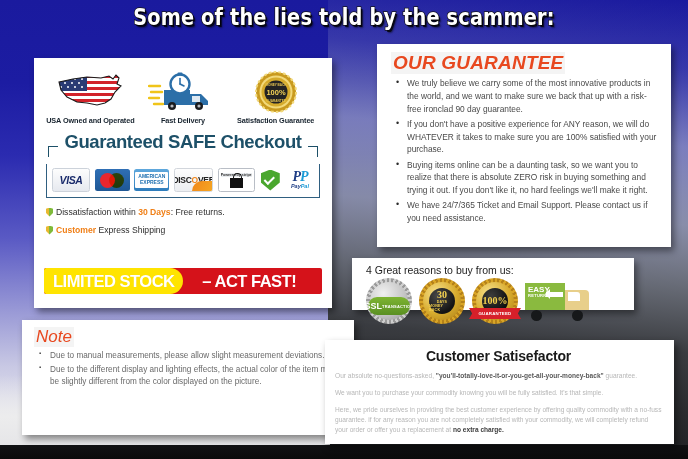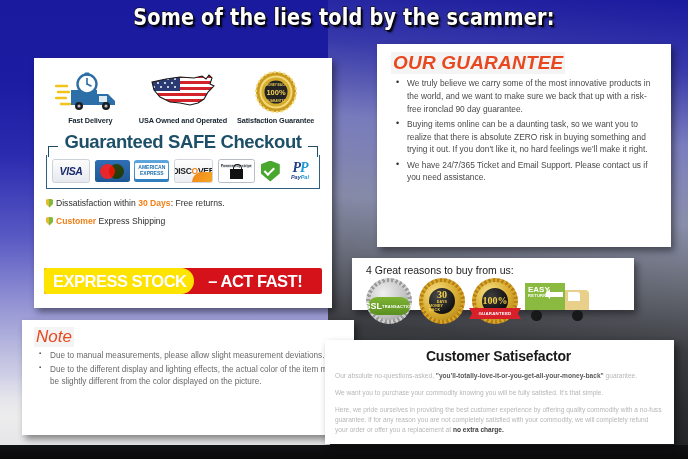--- a/index.html
+++ b/index.html
@@ -64,21 +64,21 @@
   .safe-wrap{margin-top:6px;padding:0 4px;}
   .safe-head{position:relative;text-align:center;}
   .safe-title{
     font-size:18.5px;font-weight:700;color:#1d5068;letter-spacing:-.4px;
     font-family:"Liberation Sans",sans-serif;
   }
   .brk{position:absolute;width:9px;height:10px;border-color:#1d5068;border-style:solid;}
   .brk-l{left:2px;bottom:-4px;border-width:1.6px 0 0 1.6px;}
   .brk-r{right:2px;bottom:-4px;border-width:1.6px 1.6px 0 0;}
   .pay-box{
-    margin-top:2px;border:1.6px solid #2f5f80;border-top:none;
+    margin-top:11px;border:1.6px solid #2f5f80;border-top:none;
     padding:4px 5px 5px;display:flex;justify-content:space-between;align-items:center;gap:3px;
   }
   .pay{height:22px;border-radius:2.5px;display:flex;align-items:center;justify-content:center;
        font-size:7px;font-weight:700;color:#fff;overflow:hidden;position:relative;flex:0 0 auto;}
   .pay-visa{width:36px;background:linear-gradient(180deg,#fdfdfd,#e6e9ef);border:1px solid #ccd2da;}
   .pay-visa b{color:#1a2b6b;font-style:italic;font-size:10.5px;letter-spacing:-.4px;}
   .pay-mc{width:35px;background:linear-gradient(180deg,#2f6fb5,#1e5795);}
   .pay-amex{width:35px;background:linear-gradient(180deg,#5fa8dd,#2d7cbc);}
   .pay-disc{width:37px;background:linear-gradient(180deg,#fdfdfd,#eceef1);border:1px solid #d2d6dc;}
   .pay-stripe{width:35px;background:#fff;border:1px solid #b9bec6;}
@@ -204,45 +204,20 @@
   <div class="bg-bl-light"></div>
   <div class="bg-bottomstrip"></div>
 
   <div id="title-bar">
     <span id="page-title">Some of the lies told by the scammer:</span>
   </div>
 
   <div class="panel shadow" id="promo-card">
 
     <div class="trust-row">
-      <div class="trust-item">
-        <div class="trust-art">
-          <svg width="70" height="40" viewBox="0 0 70 40">
-            <g stroke="#f0c419" stroke-width="2.4" stroke-linecap="round">
-              <line x1="1" y1="14" x2="12" y2="14"></line>
-                <line x1="3" y1="20" x2="14" y2="20"></line>
-              <line x1="1" y1="26" x2="11" y2="26"></line>
-                <line x1="6" y1="32" x2="15" y2="32"></line>
-            </g>
-            <rect x="16" y="18" width="26" height="15" fill="#2c6fa8"></rect>
-            <path d="M42 22 h11 l7 7 v4 H42 Z" fill="#2c6fa8"></path>
-            <rect x="44" y="24" width="8" height="6" fill="#ffffff" opacity=".85"></rect>
-            <circle cx="24" cy="34" r="4" fill="#1b1c1f"></circle>
-              <circle cx="24" cy="34" r="1.6" fill="#b9bcc2"></circle>
-            <circle cx="51" cy="34" r="4" fill="#1b1c1f"></circle>
-              <circle cx="51" cy="34" r="1.6" fill="#b9bcc2"></circle>
-            <circle cx="32" cy="12" r="9.5" fill="#ffffff" stroke="#2c6fa8" stroke-width="2.4"></circle>
-            <rect x="29.5" y="0.5" width="5" height="3" rx="1" fill="#2c6fa8"></rect>
-            <line x1="32" y1="12" x2="32" y2="6.5" stroke="#2c6fa8" stroke-width="1.6" stroke-linecap="round"></line>
-            <line x1="32" y1="12" x2="36" y2="14" stroke="#2c6fa8" stroke-width="1.6" stroke-linecap="round"></line>
-          </svg>
-        </div>
-        <div class="trust-label">Fast Delivery</div>
-      </div>
-
       <div class="trust-item">
         <div class="trust-art">
           <svg width="74" height="40" viewBox="0 0 74 40">
             <defs>
               <clipPath id="usmap">
                 <path d="M6 10 L20 7 L34 5 L48 6 L56 4 L60 7 L63 3 L66 6 L64 12 L68 14 L62 20 L58 27 L52 31 L44 33 L34 31 L24 30 L14 25 L8 18 Z"></path>
               </clipPath>
             </defs>
             <g clip-path="url(#usmap)">
               <rect x="0" y="0" width="74" height="40" fill="#ffffff"></rect>
@@ -273,20 +248,45 @@
               </g>
             </g>
             <path d="M6 10 L20 7 L34 5 L48 6 L56 4 L60 7 L63 3 L66 6 L64 12 L68 14 L62 20 L58 27 L52 31 L44 33 L34 31 L24 30 L14 25 L8 18 Z" fill="none" stroke="#1a1a1a" stroke-width="1.1"></path>
           </svg>
         </div>
         <div class="trust-label">USA Owned and Operated</div>
       </div>
 
       <div class="trust-item">
         <div class="trust-art">
+          <svg width="70" height="40" viewBox="0 0 70 40">
+            <g stroke="#f0c419" stroke-width="2.4" stroke-linecap="round">
+              <line x1="1" y1="14" x2="12" y2="14"></line>
+                <line x1="3" y1="20" x2="14" y2="20"></line>
+              <line x1="1" y1="26" x2="11" y2="26"></line>
+                <line x1="6" y1="32" x2="15" y2="32"></line>
+            </g>
+            <rect x="16" y="18" width="26" height="15" fill="#2c6fa8"></rect>
+            <path d="M42 22 h11 l7 7 v4 H42 Z" fill="#2c6fa8"></path>
+            <rect x="44" y="24" width="8" height="6" fill="#ffffff" opacity=".85"></rect>
+            <circle cx="24" cy="34" r="4" fill="#1b1c1f"></circle>
+              <circle cx="24" cy="34" r="1.6" fill="#b9bcc2"></circle>
+            <circle cx="51" cy="34" r="4" fill="#1b1c1f"></circle>
+              <circle cx="51" cy="34" r="1.6" fill="#b9bcc2"></circle>
+            <circle cx="32" cy="12" r="9.5" fill="#ffffff" stroke="#2c6fa8" stroke-width="2.4"></circle>
+            <rect x="29.5" y="0.5" width="5" height="3" rx="1" fill="#2c6fa8"></rect>
+            <line x1="32" y1="12" x2="32" y2="6.5" stroke="#2c6fa8" stroke-width="1.6" stroke-linecap="round"></line>
+            <line x1="32" y1="12" x2="36" y2="14" stroke="#2c6fa8" stroke-width="1.6" stroke-linecap="round"></line>
+          </svg>
+        </div>
+        <div class="trust-label">Fast Delivery</div>
+      </div>
+
+      <div class="trust-item">
+        <div class="trust-art">
           <svg width="42" height="42" viewBox="0 0 42 42">
             <g>
               <circle cx="21" cy="21" r="20" fill="#c99a1e"></circle>
               <g fill="#e8c košík"></g>
               <circle cx="21" cy="21" r="20" fill="none" stroke="#f2d97a" stroke-width="2" stroke-dasharray="2.6 2.2"></circle>
               <circle cx="21" cy="21" r="16.5" fill="#f2d97a"></circle>
               <circle cx="21" cy="21" r="14.5" fill="#d5ab2c"></circle>
               <circle cx="21" cy="21" r="11.5" fill="#232323"></circle>
               <text x="21" y="24" text-anchor="middle" fill="#f3d257" font-size="7.5" font-weight="bold" font-family="Liberation Sans, sans-serif">100%</text>
               <text x="21" y="15" text-anchor="middle" fill="#e7c552" font-size="3.1" font-weight="bold" font-family="Liberation Sans, sans-serif">MONEY BACK</text>
@@ -346,31 +346,32 @@
       </div>
       <div class="pb">
         <span class="shield-mini"></span>
         <span><span class="or">Customer</span><span> Express Shipping</span></span>
       </div>
     </div>
   </div>
 
   <div id="limited-bar">
     <div class="ls-yellow">
-      <span>EXPRESS STOCK</span>
+      <span>LIMITED STOCK</span>
     </div>
     <div class="ls-red">
       <span>– ACT FAST!</span>
     </div>
   </div>
 
   <div class="panel shadow" id="guarantee-panel">
     <div class="g-title">OUR GUARANTEE</div>
     <ul class="g-list">
       <li>We truly believe we carry some of the most innovative products in the world, and we want to make sure we back that up with a risk-free ironclad 90 day guarantee.</li>
+      <li>If you don't have a positive experience for ANY reason, we will do WHATEVER it takes to make sure you are 100% satisfied with your purchase.</li>
       <li>Buying items online can be a daunting task, so we want you to realize that there is absolute ZERO risk in buying something and trying it out. If you don't like it, no hard feelings we'll make it right.</li>
       <li>We have 24/7/365 Ticket and Email Support. Please contact us if you need assistance.</li>
     </ul>
   </div>
 
   <div class="panel shadow" id="reasons-panel">
     <div class="r-title">4 Great reasons to buy from us:</div>
     <div class="r-badges">
 
       <div class="seal ssl-seal">

